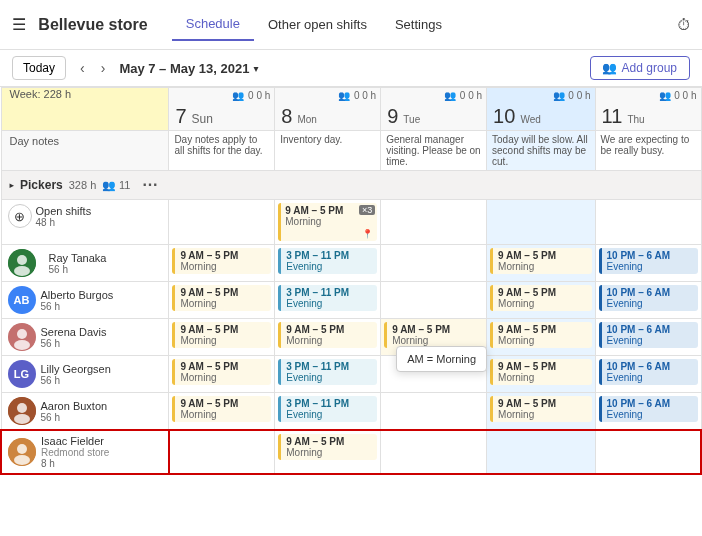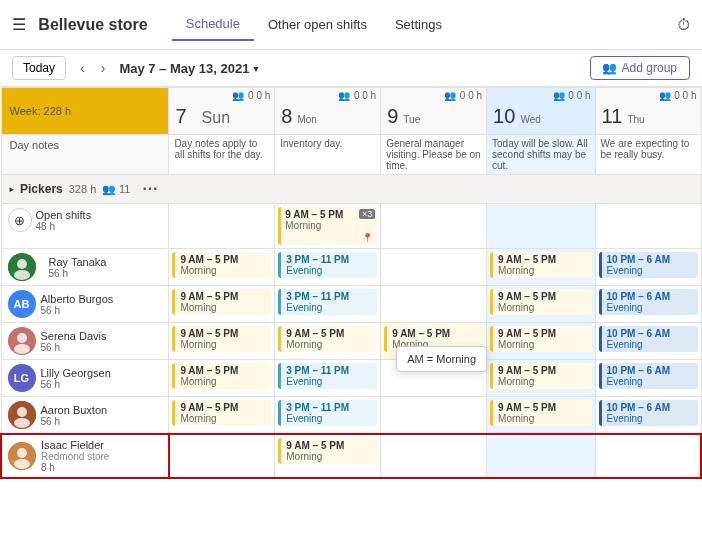--- a/index.html
+++ b/index.html
@@ -73,32 +73,32 @@
       <col style="width:130px">
       <col style="width:82px">
       <col style="width:82px">
       <col style="width:82px">
       <col style="width:84px">
       <col style="width:82px">
     </colgroup>
 
     <thead>
       <tr>
-        <td style="background:#eab308; padding:17px 8px; border:1px solid #e0e0e0;">
+        <td style="background:#fef9c3; padding:0 8px; border:1px solid #e0e0e0;">
           <div style="font-size:11px;color:#555;">Week: 228 h</div>
         </td>
 
         <td style="background:#f8f8f8; border:1px solid #e0e0e0; padding:0;">
           <div style="display:flex; justify-content:flex-end; padding:2px 4px; font-size:10px; color:#666;">
             <span>👥 0</span>&nbsp;
             <span>0 h</span>
           </div>
           <div style="padding:2px 6px;">
             <span style="font-size:20px;font-weight:300;">7</span>
-            <span style="font-size:16px;color:#666;margin-left:12px;text-align:center;">Sun</span>
+            <span style="font-size:12px;color:#666;margin-left:2px;text-align:center;">Sun</span>
           </div>
         </td>
 
         <td style="background:#f8f8f8; border:1px solid #e0e0e0; padding:0;">
           <div style="display:flex; justify-content:flex-end; padding:2px 4px; font-size:10px; color:#666;">
             <span>👥 0</span>&nbsp;
             <span>0 h</span>
           </div>
           <div style="padding:2px 6px;">
             <span style="font-size:20px;font-weight:300;">8</span>

